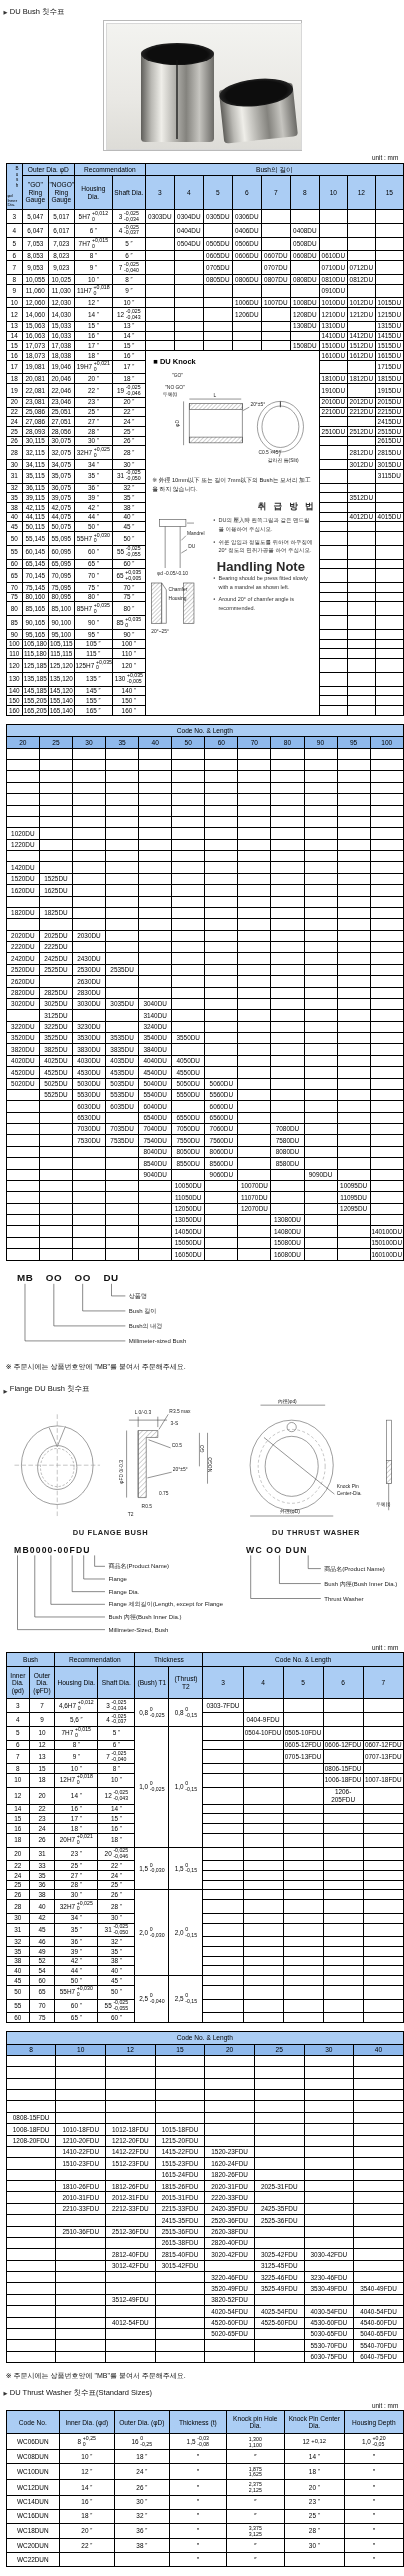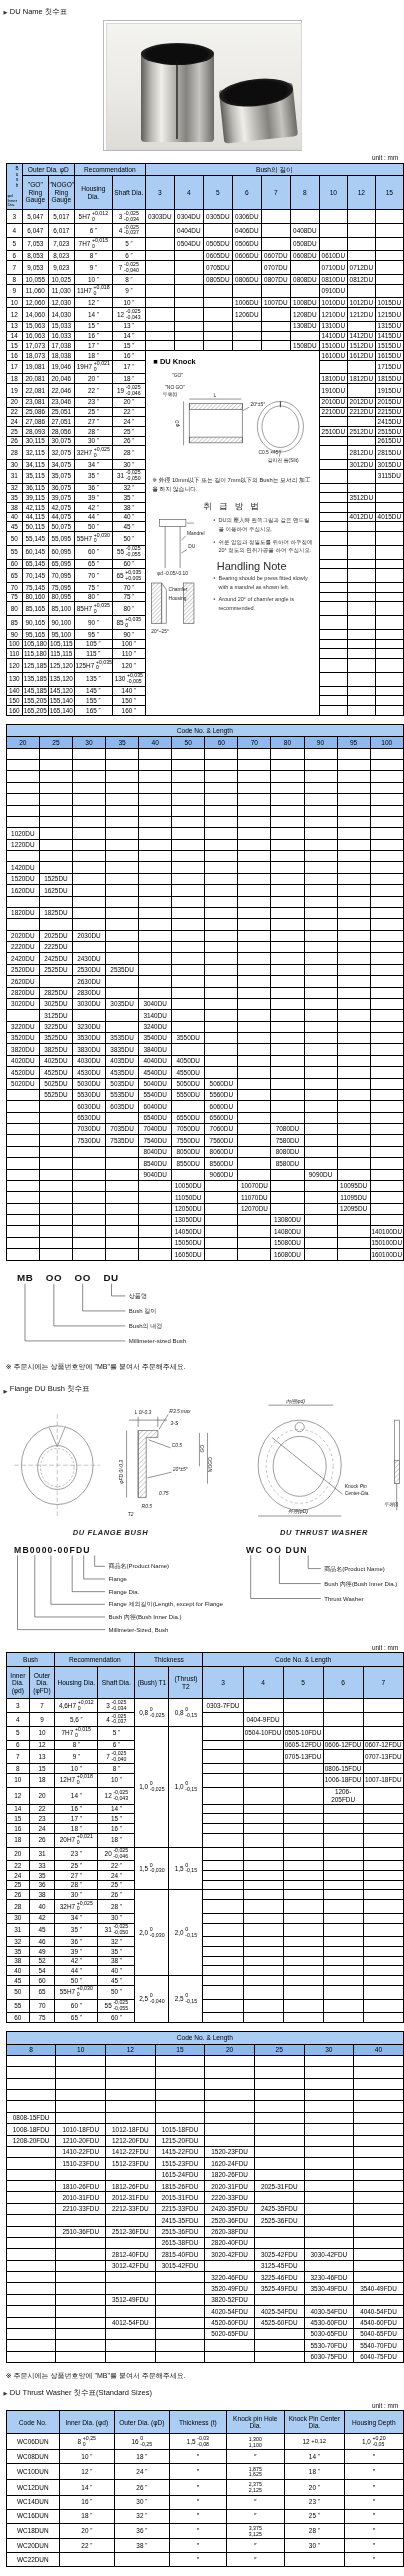--- a/index.html
+++ b/index.html
@@ -41,49 +41,49 @@
   
   .corner{position:relative;padding:0;background:
      linear-gradient(to bottom right,rgba(0,0,0,0) calc(50% - 0.6px),#000 50%,rgba(0,0,0,0) calc(50% + 0.6px)),#abcdf4;}
   .corner .c-top{position:absolute;top:1.7px;right:1.2px;font-size:4.6px;writing-mode:vertical-rl;text-orientation:upright;letter-spacing:0.6px;}
   .corner .c-bot{position:absolute;bottom:1.2px;left:0.6px;font-size:4.3px;text-align:left;line-height:4.6px;}
 
   
   #bush-diagram{width:100%;font-size:5.8px;}
   .bd-title{font-size:7.5px;font-weight:bold;margin:2.3px 0 3.5px 4.6px;}
   .bd-note{font-size:5.8px;line-height:8.7px;margin:8px 2.3px 5.8px 3.5px;color:#222;}
-  .bd-ko-title{font-size:8.7px;font-weight:normal;letter-spacing:2.3px;text-align:center;margin:9.2px 0 4.6px 0;color:#2a2a2a;}
+  .bd-ko-title{font-size:8.7px;font-weight:bold;letter-spacing:2.3px;text-align:right;margin:9.2px 0 4.6px 0;color:#2a2a2a;}
   .bd-flex{display:flex;gap:2.3px;align-items:flex-start;}
   .bd-bullets{list-style:none;margin:1.2px 0 0 0;padding:0 1.2px 0 2.3px;font-size:5.5px;line-height:8.7px;color:#333;}
   .bd-bullets li{margin-bottom:4px;position:relative;padding-left:5.2px;}
   .bd-bullets li:before{content:"●";position:absolute;left:0;top:0;font-size:3.5px;}
-  .bd-en-title{font-size:11px;font-weight:normal;margin:8px 0 3.5px 5.8px;color:#2a2a2a;}
+  .bd-en-title{font-size:13px;font-weight:bold;margin:8px 0 3.5px 5.8px;color:#2a2a2a;}
   svg text{font-family:"Liberation Sans","DejaVu Sans",sans-serif;}
   .dln{stroke:#444;stroke-width:1;fill:none;}
   .dtx{font-size:8.5px;fill:#222;}
 
   
-  .drawings{display:flex;margin:3.5px 0 0 3.5px;gap:17px;font-style:italic;}
+  .drawings{display:flex;margin:3.5px 0 0 3.5px;gap:9px;}
   .draw-col{text-align:center;}
   .draw-caption{font-size:7.5px;font-weight:bold;letter-spacing:0.6px;margin-top:2.3px;color:#222;}
   .ladders{display:flex;margin:4.6px 0 1.2px 8px;gap:17.3px;align-items:flex-start;}
   .lt{font-size:17px;font-weight:bold;letter-spacing:1px;fill:#111;}
   .lt2{font-size:15px;font-weight:bold;letter-spacing:2px;fill:#111;}
   .lc{font-size:10.5px;fill:#222;}
   .ll{stroke:#333;stroke-width:1;fill:none;}
 </style>
 </head>
 <body>
 
 <div class="page">
 
   
   <div class="sec-head">
     <span class="arrow">▶</span>
-    <span>DU Name 칫수표</span>
+    <span>DU Bush 칫수표</span>
   </div>
 
   
   <div class="photo-frame">
     <div class="photo-inner">
       <div class="cyl cyl1">
         <div class="body"></div>
           <div class="mouth"></div>
           <div class="slit"></div>
       </div>

